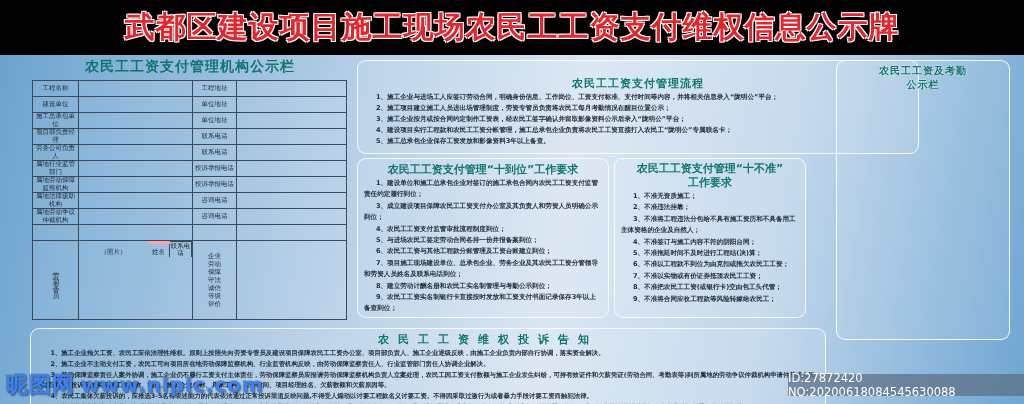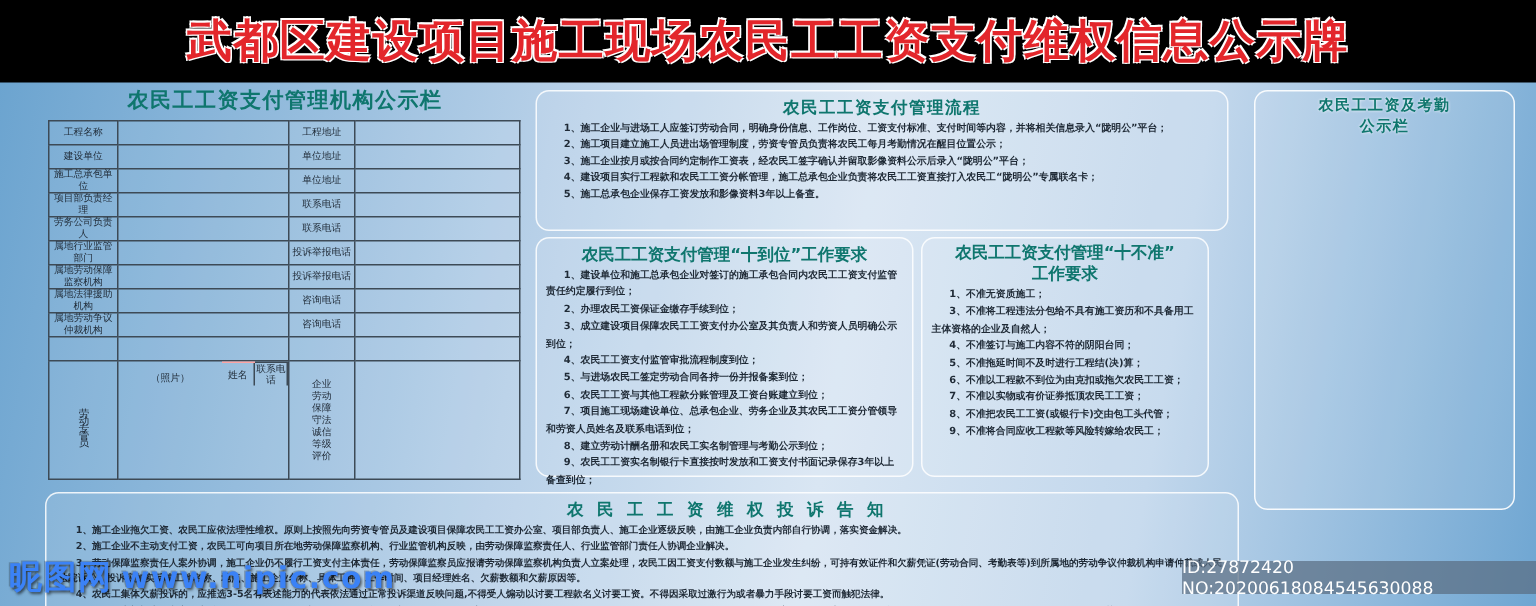--- a/index.html
+++ b/index.html
@@ -35,21 +35,21 @@
     table.orgt tr.r { height: 16px; }
     table.orgt tr.big td { vertical-align: middle; }
     .vert { writing-mode: vertical-rl; letter-spacing: 5px; font-size: 7px; }
 
     
     .panel {
       position: absolute; border: 1.5px solid rgba(255,255,255,0.85); border-radius: 9px;
       background: rgba(255,255,255,0.10);
     }
     .panel p { font-size: 6.6px; color: #1f2a36; line-height: 11px; font-weight: bold; text-indent: 1.8em; }
-    .flow { left: 357px; top: 60px; width: 462px; height: 94px; padding: 3px 6px; }
+    .flow { left: 357px; top: 60px; width: 562px; height: 94px; padding: 15px 6px; }
     .flow .sec-title { font-size: 11px; letter-spacing: 1px; margin-bottom: 1px; }
     .ten { left: 357px; top: 158px; width: 252px; height: 160px; padding: 3px 6px; }
     .ten .sec-title { font-size: 11px; margin-bottom: 1px; }
     .ten p { line-height: 11.4px; }
     .notallow { left: 614px; top: 158px; width: 192px; height: 160px; padding: 3px 6px; }
     .notallow .sec-title { font-size: 11px; line-height: 14px; margin-bottom: 1px; }
     .notallow p { line-height: 11.4px; }
     .wage { left: 836px; top: 60px; width: 174px; height: 280px; border-color: rgba(255,255,255,0.9); }
     .wage .sec-title { font-size: 10px; line-height: 14px; margin-top: 3px; letter-spacing: 1px;
       text-shadow: 0 0 2px #fff; }
@@ -142,21 +142,21 @@
       <td class="lbl2"></td>
       <td></td>
     </tr>
     <tr class="big" style="height:78px">
       <td class="lbl">
         <span class="vert">劳动专管员</span>
       </td>
       <td style="padding:0">
         <div style="display:flex;flex-direction:row;height:78px">
           <div style="flex:1;padding-top:8px;font-size:6.5px">（照片）</div>
-          <div style="display:flex;height:16px;border-top:1px solid #fca5a5">
+          <div style="display:flex;height:16px;border-top:3px solid #fca5a5">
             <div style="width:22px;border-right:1px solid #3d4a56;line-height:16px">姓名</div>
             <div style="flex:1"></div>
           </div>
           <div style="display:flex;height:16px;border-top:1px solid #3d4a56">
             <div style="width:22px;border-right:1px solid #3d4a56;line-height:7px;padding-top:1px">联系电话</div>
             <div style="flex:1"></div>
           </div>
         </div>
       </td>
       <td class="lbl2">
@@ -173,36 +173,36 @@
   <p>1、施工企业与进场工人应签订劳动合同，明确身份信息、工作岗位、工资支付标准、支付时间等内容，并将相关信息录入“陇明公”平台；</p>
   <p>2、施工项目建立施工人员进出场管理制度，劳资专管员负责将农民工每月考勤情况在醒目位置公示；</p>
   <p>3、施工企业按月或按合同约定制作工资表，经农民工签字确认并留取影像资料公示后录入“陇明公”平台；</p>
   <p>4、建设项目实行工程款和农民工工资分帐管理，施工总承包企业负责将农民工工资直接打入农民工“陇明公”专属联名卡；</p>
   <p>5、施工总承包企业保存工资发放和影像资料3年以上备查。</p>
 </div>
 
 <div class="panel ten">
   <div class="sec-title">农民工工资支付管理“十到位”工作要求</div>
   <p>1、建设单位和施工总承包企业对签订的施工承包合同内农民工工资支付监管责任约定履行到位；</p>
-  <p>2、办理农民工资保证金缴存手续到位；</p>
   <p>3、成立建设项目保障农民工工资支付办公室及其负责人和劳资人员明确公示到位；</p>
   <p>4、农民工工资支付监管审批流程制度到位；</p>
   <p>5、与进场农民工签定劳动合同各持一份并报备案到位；</p>
   <p>6、农民工工资与其他工程款分账管理及工资台账建立到位；</p>
   <p>7、项目施工现场建设单位、总承包企业、劳务企业及其农民工工资分管领导和劳资人员姓名及联系电话到位；</p>
   <p>8、建立劳动计酬名册和农民工实名制管理与考勤公示到位；</p>
   <p>9、农民工工资实名制银行卡直接按时发放和工资支付书面记录保存3年以上备查到位；</p>
 </div>
 
 <div class="panel notallow">
   <div class="sec-title">
     <div>农民工工资支付管理“十不准”</div>
     <div>工作要求</div>
   </div>
   <p>1、不准无资质施工；</p>
+  <p>2、不准违法挂靠；</p>
   <p>3、不准将工程违法分包给不具有施工资历和不具备用工主体资格的企业及自然人；</p>
   <p>4、不准签订与施工内容不符的阴阳台同；</p>
   <p>5、不准拖延时间不及时进行工程结(决)算；</p>
   <p>6、不准以工程款不到位为由克扣或拖欠农民工工资；</p>
   <p>7、不准以实物或有价证券抵顶农民工工资；</p>
   <p>8、不准把农民工工资(或银行卡)交由包工头代管；</p>
   <p>9、不准将合同应收工程款等风险转嫁给农民工；</p>
 </div>
 
 <div class="panel wage">

